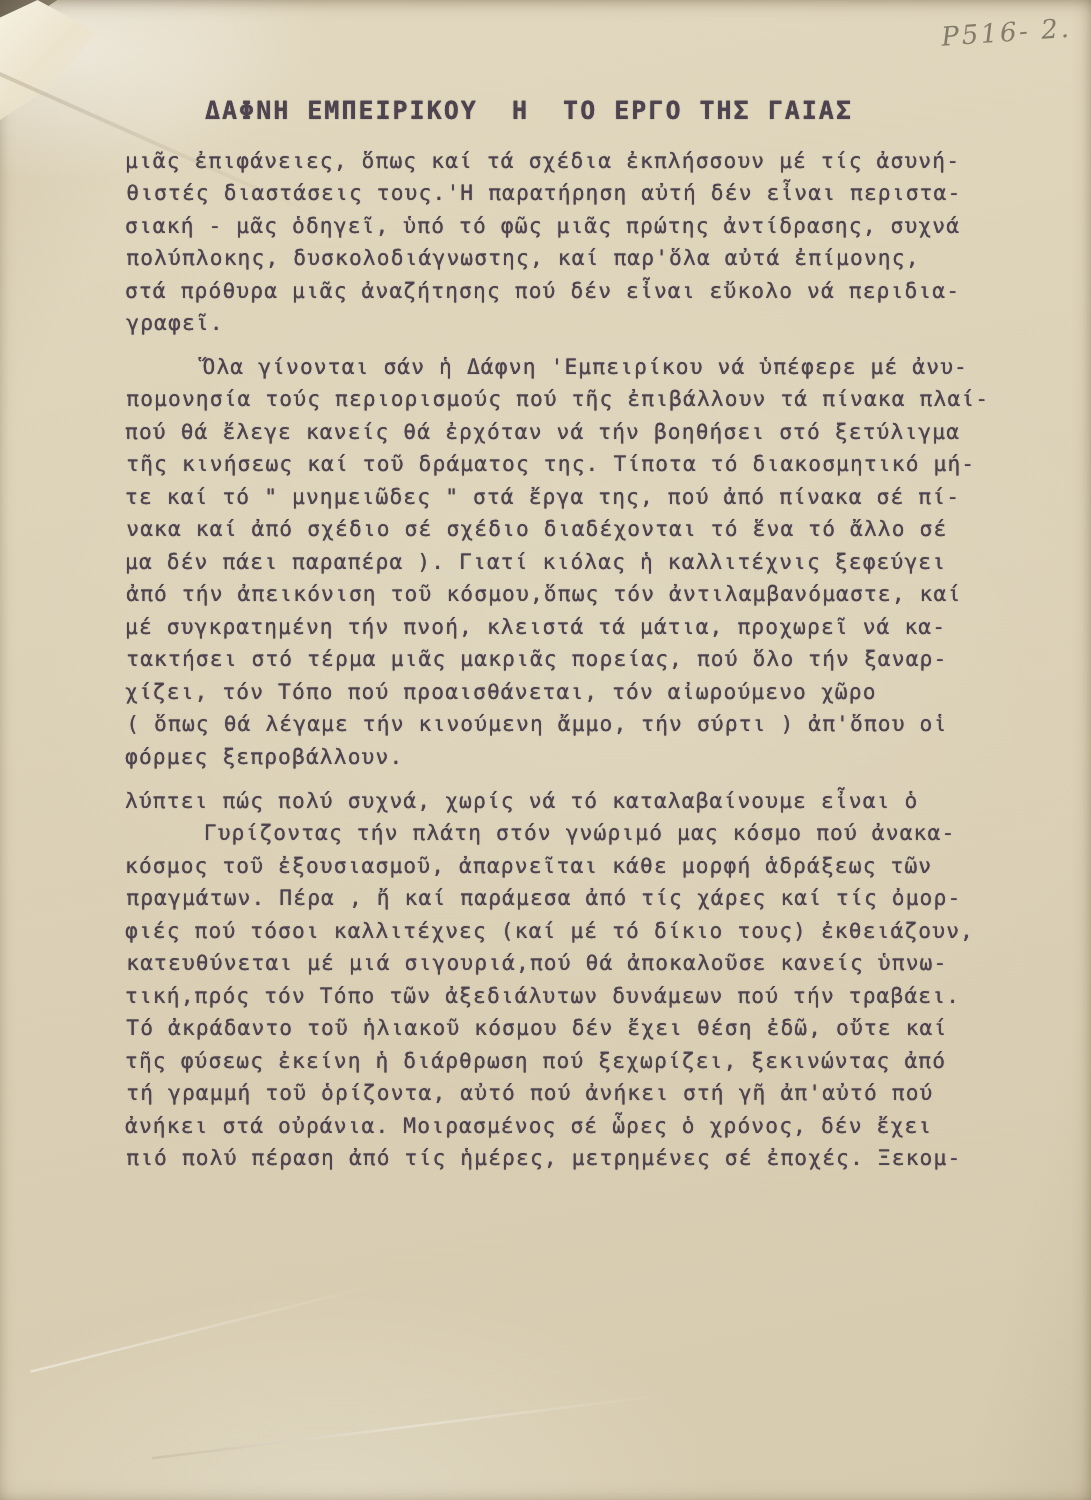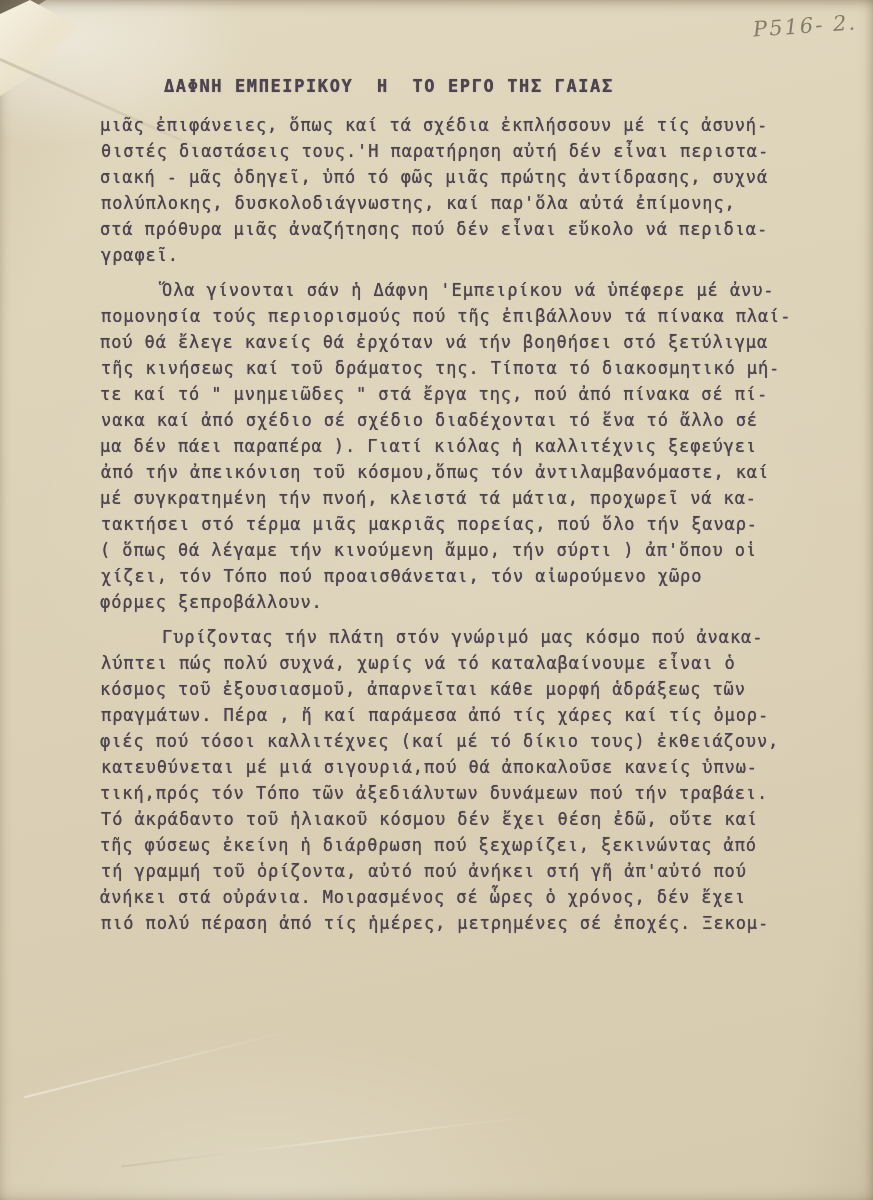--- a/index.html
+++ b/index.html
@@ -64,21 +64,21 @@
     transform: rotate(-4deg);
     white-space: pre;
   }
   .sheet-content {
     position: absolute;
     left: 100px;
     top: 76px;
     width: 690px;
   }
   .doc-title {
-    font-size: 17px;
+    font-size: 20px;
     font-weight: bold;
     letter-spacing: 1.6px;
     margin: 0 0 16px 64px;
     white-space: pre;
     text-shadow: 0 0 0.8px rgba(62,52,62,0.9);
   }
   .para { margin: 0 0 9px 0; }
   .line {
     font-size: 17px;
     line-height: 26px;
@@ -117,27 +117,27 @@
           <div class="line first">Ὅλα γίνονται σάν ἡ Δάφνη 'Εμπειρίκου νά ὑπέφερε μέ ἀνυ-</div>
           <div class="line">πομονησία τούς περιορισμούς πού τῆς ἐπιβάλλουν τά πίνακα πλαί-</div>
           <div class="line">πού θά ἔλεγε κανείς θά ἐρχόταν νά τήν βοηθήσει στό ξετύλιγμα</div>
           <div class="line">τῆς κινήσεως καί τοῦ δράματος της. Τίποτα τό διακοσμητικό μή-</div>
           <div class="line">τε καί τό " μνημειῶδες " στά ἔργα της, πού ἀπό πίνακα σέ πί-</div>
           <div class="line">νακα καί ἀπό σχέδιο σέ σχέδιο διαδέχονται τό ἕνα τό ἄλλο σέ</div>
           <div class="line">μα δέν πάει παραπέρα ). Γιατί κιόλας ἡ καλλιτέχνις ξεφεύγει</div>
           <div class="line">ἀπό τήν ἀπεικόνιση τοῦ κόσμου,ὅπως τόν ἀντιλαμβανόμαστε, καί</div>
           <div class="line">μέ συγκρατημένη τήν πνοή, κλειστά τά μάτια, προχωρεῖ νά κα-</div>
           <div class="line">τακτήσει στό τέρμα μιᾶς μακριᾶς πορείας, πού ὅλο τήν ξαναρ-</div>
+          <div class="line">χίζει, τόν Τόπο πού προαισθάνεται, τόν αἰωρούμενο χῶρο</div>
           <div class="line">( ὅπως θά λέγαμε τήν κινούμενη ἄμμο, τήν σύρτι ) ἀπ'ὅπου οἱ</div>
-          <div class="line">χίζει, τόν Τόπο πού προαισθάνεται, τόν αἰωρούμενο χῶρο</div>
           <div class="line">φόρμες ξεπροβάλλουν.</div>
         </div>
         <div class="para">
+          <div class="line">λύπτει πώς πολύ συχνά, χωρίς νά τό καταλαβαίνουμε εἶναι ὁ</div>
           <div class="line first">Γυρίζοντας τήν πλάτη στόν γνώριμό μας κόσμο πού ἀνακα-</div>
-          <div class="line">λύπτει πώς πολύ συχνά, χωρίς νά τό καταλαβαίνουμε εἶναι ὁ</div>
           <div class="line">κόσμος τοῦ ἐξουσιασμοῦ, ἀπαρνεῖται κάθε μορφή ἁδράξεως τῶν</div>
           <div class="line">πραγμάτων. Πέρα , ἤ καί παράμεσα ἀπό τίς χάρες καί τίς ὀμορ-</div>
           <div class="line">φιές πού τόσοι καλλιτέχνες (καί μέ τό δίκιο τους) ἐκθειάζουν,</div>
           <div class="line">κατευθύνεται μέ μιά σιγουριά,πού θά ἀποκαλοῦσε κανείς ὑπνω-</div>
           <div class="line">τική,πρός τόν Τόπο τῶν ἀξεδιάλυτων δυνάμεων πού τήν τραβάει.</div>
           <div class="line">Τό ἀκράδαντο τοῦ ἡλιακοῦ κόσμου δέν ἔχει θέση ἐδῶ, οὔτε καί</div>
           <div class="line">τῆς φύσεως ἐκείνη ἡ διάρθρωση πού ξεχωρίζει, ξεκινώντας ἀπό</div>
           <div class="line">τή γραμμή τοῦ ὁρίζοντα, αὐτό πού ἀνήκει στή γῆ ἀπ'αὐτό πού</div>
           <div class="line">ἀνήκει στά οὐράνια. Μοιρασμένος σέ ὧρες ὁ χρόνος, δέν ἔχει</div>
           <div class="line">πιό πολύ πέραση ἀπό τίς ἡμέρες, μετρημένες σέ ἐποχές. Ξεκομ-</div>

